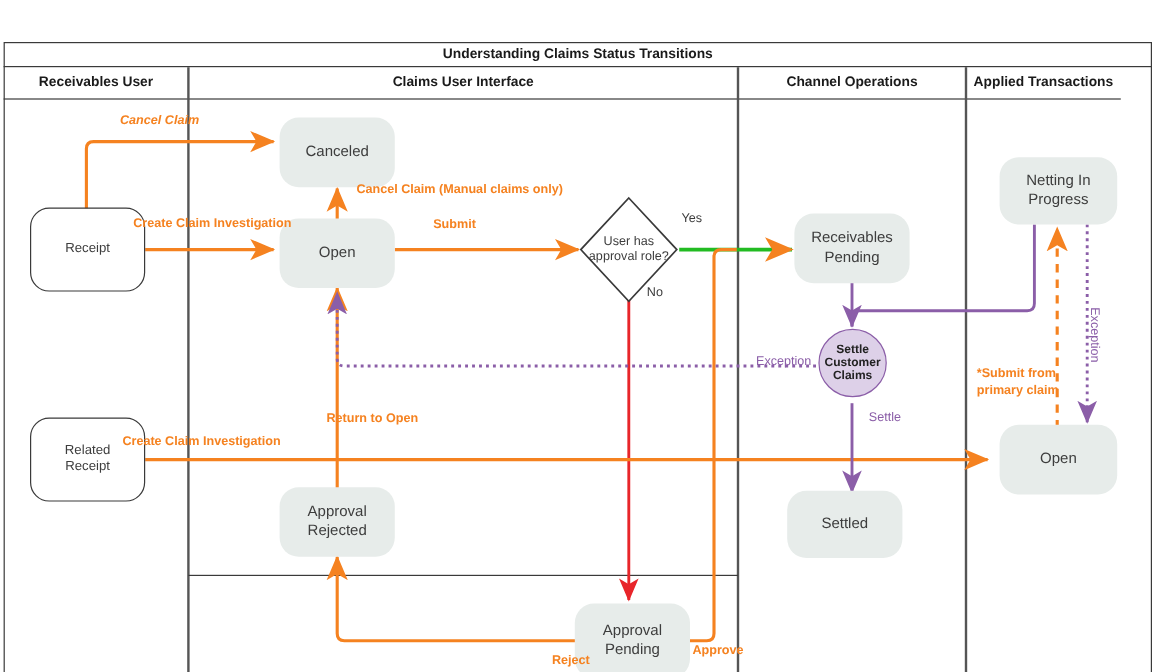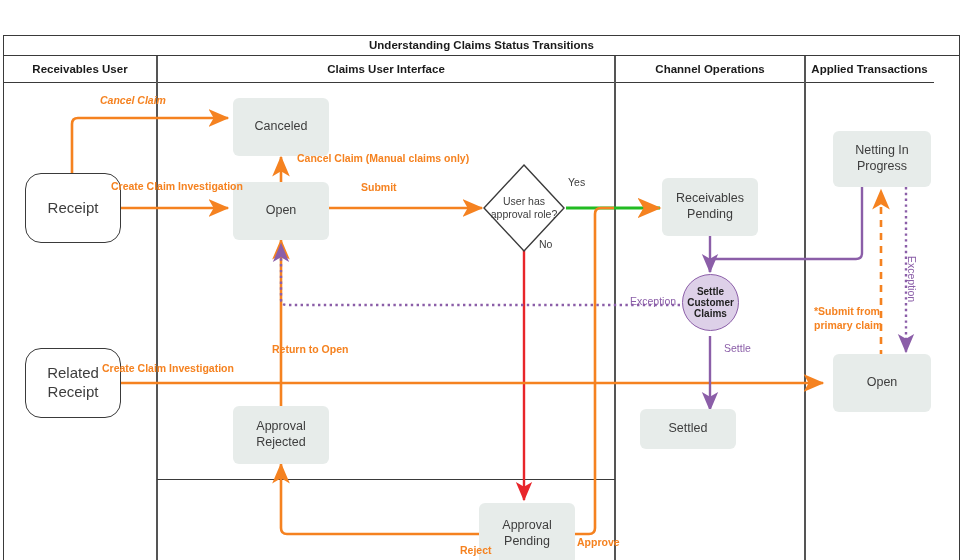--- a/index.html
+++ b/index.html
@@ -12,27 +12,27 @@
     display:flex;align-items:center;justify-content:center;
     border-bottom:1.5px solid #3a3a3a;box-sizing:border-box;
     font-size:11.5px;font-weight:bold;color:#1a1a1a;}
 
   .lane-head{position:absolute;top:24px;height:27px;display:flex;align-items:center;justify-content:center;
     font-size:11.5px;font-weight:bold;color:#1a1a1a;border-bottom:1.5px solid #3a3a3a;box-sizing:border-box;}
 
   .vdiv{position:absolute;width:1.5px;background:#555;}
   .hdiv{position:absolute;height:1.2px;background:#3a3a3a;}
 
-  .node{position:absolute;background:#e7ecea;border-radius:6px;
+  .node{position:absolute;background:#e7ecea;border-radius:16px;
     display:flex;align-items:center;justify-content:center;text-align:center;
     font-size:12.5px;color:#3d3d3d;line-height:1.25;box-sizing:border-box;}
 
   .term{position:absolute;background:#ffffff;border:1.4px solid #3a3a3a;border-radius:16px;
     display:flex;align-items:center;justify-content:center;text-align:center;
-    font-size:15px;color:#3d3d3d;line-height:1.25;box-sizing:border-box;}
+    font-size:11px;color:#3d3d3d;line-height:1.25;box-sizing:border-box;}
 
   .circ{position:absolute;background:#ddd0e8;border:1.6px solid #8b5ea8;border-radius:50%;
     display:flex;align-items:center;justify-content:center;text-align:center;
     font-size:10px;font-weight:bold;color:#222;line-height:1.12;box-sizing:border-box;z-index:6;}
 
   .diamond{position:absolute;}
   .diamond .dlabel{position:absolute;left:0;top:0;width:100%;height:100%;
     display:flex;align-items:center;justify-content:center;text-align:center;
     font-size:10.5px;color:#3d3d3d;line-height:1.2;}
 
@@ -116,21 +116,21 @@
 
   <div class="node" style="left:233px;top:66px;width:96px;height:58px;">Canceled</div>
   <div class="node" style="left:233px;top:150px;width:96px;height:58px;">Open</div>
   <div class="node" style="left:233px;top:374px;width:96px;height:58px;white-space:pre-line;">Approval
 Rejected</div>
   <div class="node" style="left:479px;top:471px;width:96px;height:62px;white-space:pre-line;">Approval
 Pending</div>
 
   <div class="node" style="left:662px;top:146px;width:96px;height:58px;white-space:pre-line;">Receivables
 Pending</div>
-  <div class="node" style="left:640px;top:377px;width:96px;height:40px;">Settled</div>
+  <div class="node" style="left:656px;top:377px;width:96px;height:56px;">Settled</div>
 
   <div class="node" style="left:833px;top:99px;width:98px;height:56px;white-space:pre-line;">Netting In
 Progress</div>
   <div class="node" style="left:833px;top:322px;width:98px;height:58px;">Open</div>
 
   <div class="circ" style="left:682px;top:242px;width:57px;height:57px;white-space:pre-line;">Settle
 Customer
 Claims</div>
 
   <div class="diamond" style="left:482px;top:131px;width:84px;height:90px;">

